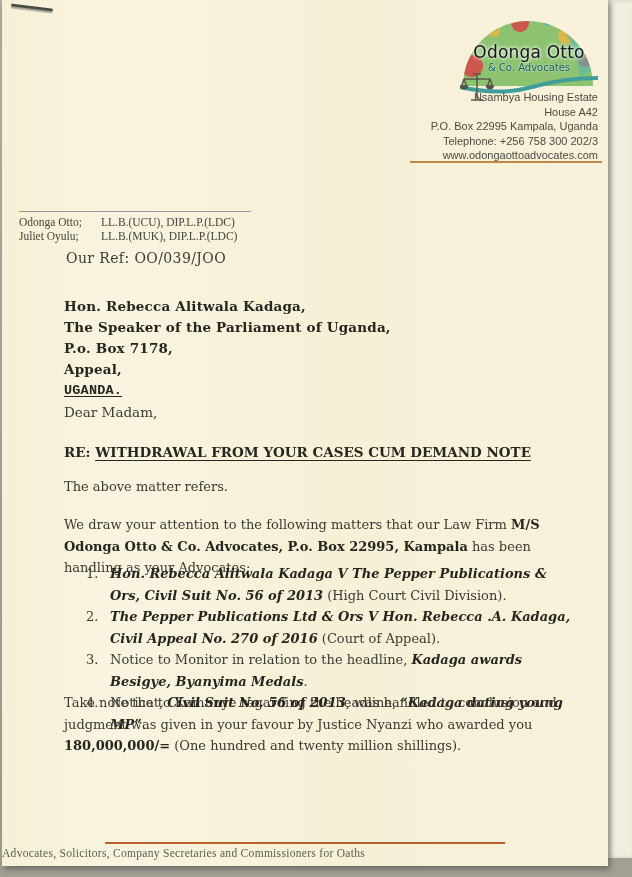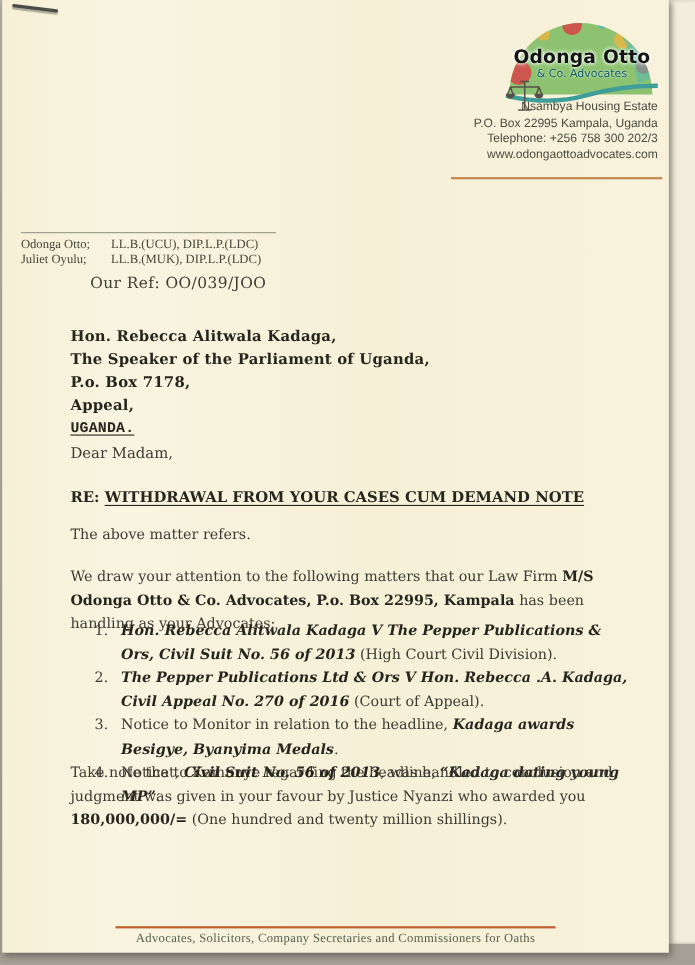--- a/index.html
+++ b/index.html
@@ -11,38 +11,38 @@
        border-left:1px solid #b9b5a5;box-shadow:inset 3px 0 4px rgba(0,0,0,0.15);}
   .page{position:absolute;left:2px;top:0;width:606px;height:866px;
        background:linear-gradient(90deg,#f6f0d6 0%,#f9f4e0 18%,#f6f0d7 55%,#f8f2dc 100%);
        box-shadow:2px 3px 6px rgba(0,0,0,0.35);}
   .staple{position:absolute;left:9px;top:6px;width:42px;height:3px;background:#4c4c48;
        transform:rotate(7deg);border-radius:2px;box-shadow:0 2px 1px rgba(120,120,110,0.6);}
 
   
   .logo-wrap{position:absolute;left:456px;top:16px;width:142px;height:84px;}
   .logo-name{position:absolute;left:0;top:26px;width:142px;text-align:center;
-       font-family:"DejaVu Sans", sans-serif;font-weight:bold;font-size:17px;color:#141414;
+       font-family:"DejaVu Sans", sans-serif;font-weight:normal;font-size:17px;color:#141414;
        text-shadow:0 0 3px #ffffff,0 0 5px #ffffff;letter-spacing:0.2px;}
   .logo-sub{position:absolute;left:0;top:46px;width:142px;text-align:center;
        font-family:"DejaVu Sans", sans-serif;font-size:10px;color:#0f5a63;
        text-shadow:0 0 2px #ffffff;}
   .scales{position:absolute;left:458px;top:72px;}
   .contact{position:absolute;top:90px;right:10px;width:260px;text-align:right;
        font-family:Liberation Sans, sans-serif;font-size:11px;line-height:14.5px;color:#4b4b40;}
   .rule-orange-top{position:absolute;top:161px;left:408px;width:192px;height:2px;background:#c3854a;}
 
   
   .partners{position:absolute;top:211px;left:17px;width:232px;border-top:1px solid #97978d;
        padding-top:3px;font-family:"Liberation Serif", serif;font-size:11.5px;line-height:14px;color:#45453b;}
   .partner-row{display:flex;}
   .partner-name{width:82px;}
 
   
-  .ref{position:absolute;top:250px;left:80px;font-size:14px;color:#3d3c34;letter-spacing:0.4px;}
+  .ref{position:absolute;top:250px;left:64px;font-size:14px;color:#3d3c34;letter-spacing:0.4px;}
   .date{position:absolute;top:249px;left:398px;font-size:14px;color:#3d3c34;}
   .date sup{font-size:9px;}
 
   
   .recipient{position:absolute;top:296px;left:62px;font-size:13.5px;font-weight:bold;
        line-height:21px;color:#26251e;letter-spacing:0.2px;}
   .recipient .country{text-decoration:underline;text-underline-offset:2px;font-family:Liberation Mono, monospace;}
 
   .salutation{position:absolute;top:404px;left:62px;font-size:13.5px;color:#3b3a32;}
 
@@ -56,21 +56,21 @@
   .p3{top:692px;width:516px;}
 
   .case-list{position:absolute;top:563px;left:84px;width:494px;font-size:13px;
        line-height:21.5px;color:#3b3a32;}
   .case-item{display:flex;}
   .case-num{width:24px;flex:none;}
   .case-body{flex:1;}
   .bi{font-weight:bold;font-style:italic;color:#26251e;}
 
   
-  .footer{position:absolute;top:842px;left:0;width:606px;text-align:center;}
+  .footer{position:absolute;top:842px;left:0;width:606px;text-align:left;}
   .footer-line{margin:0 auto 3px auto;width:400px;height:2px;background:#bf5f2c;}
   .footer-text{font-family:"Liberation Serif", serif;font-size:11.5px;color:#59604e;letter-spacing:0.3px;}
 </style>
 </head>
 <body>
 
 <div class="scan">
   <div class="page-behind"></div>
 
   <div class="page">
@@ -110,20 +110,21 @@
         <path d="M0.5 14 A3.6 3.6 0 0 0 7.5 14 Z" fill="#55524a"></path>
         <line x1="30" y1="7" x2="27.5" y2="14"></line>
           <line x1="30" y1="7" x2="32.5" y2="14"></line>
         <path d="M26.5 14 A3.6 3.6 0 0 0 33.5 14 Z" fill="#55524a"></path>
         <line x1="11" y1="28" x2="23" y2="28"></line>
       </svg>
     </div>
 
     <div class="contact">
       <div>Nsambya Housing Estate</div>
+      <div>House A42</div>
       <div>P.O. Box 22995 Kampala, Uganda</div>
       <div>Telephone: +256 758 300 202/3</div>
       <div>www.odongaottoadvocates.com</div>
     </div>
     <div class="rule-orange-top"></div>
 
     <div class="partners">
       <div class="partner-row">
         <span class="partner-name">Odonga Otto;</span>
         <span>LL.B.(UCU), DIP.L.P.(LDC)</span>

